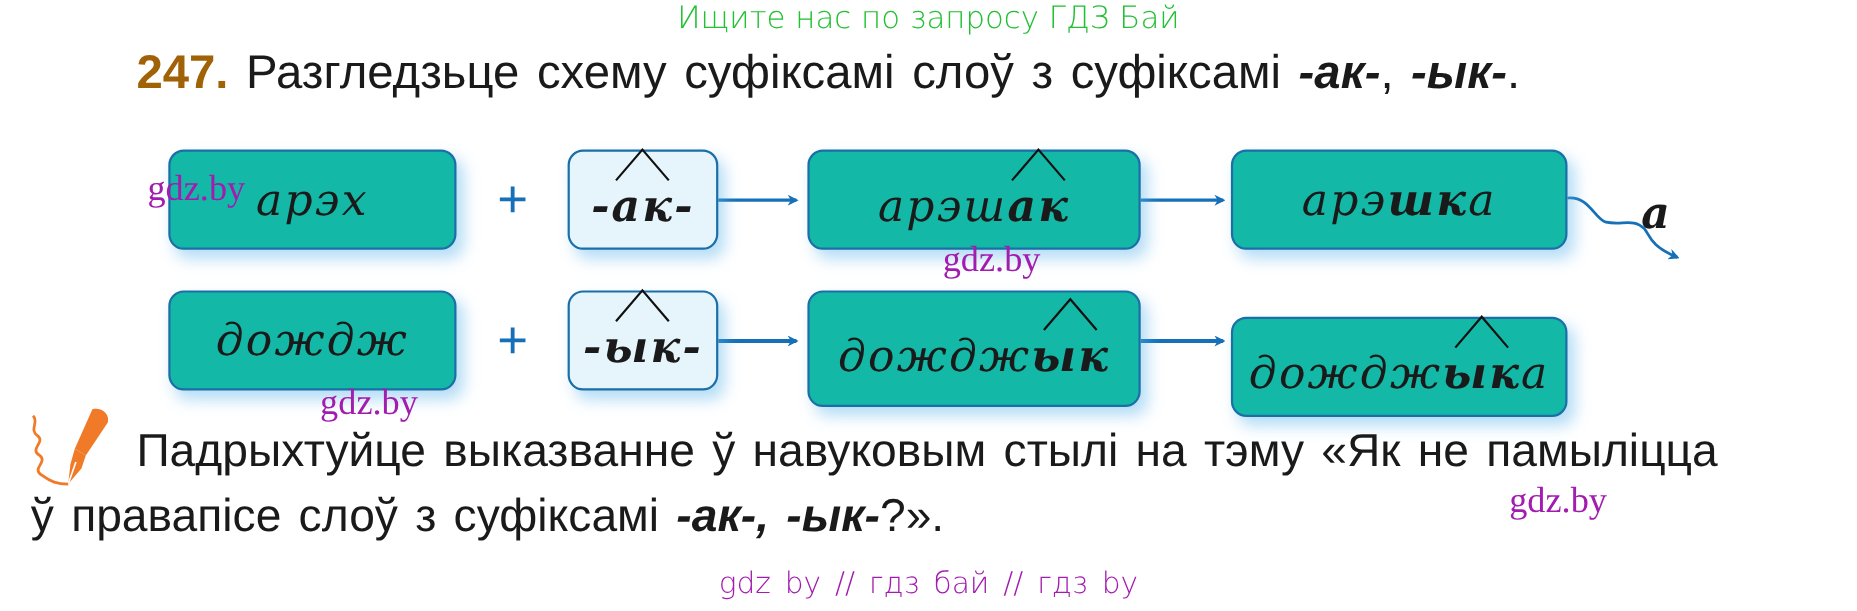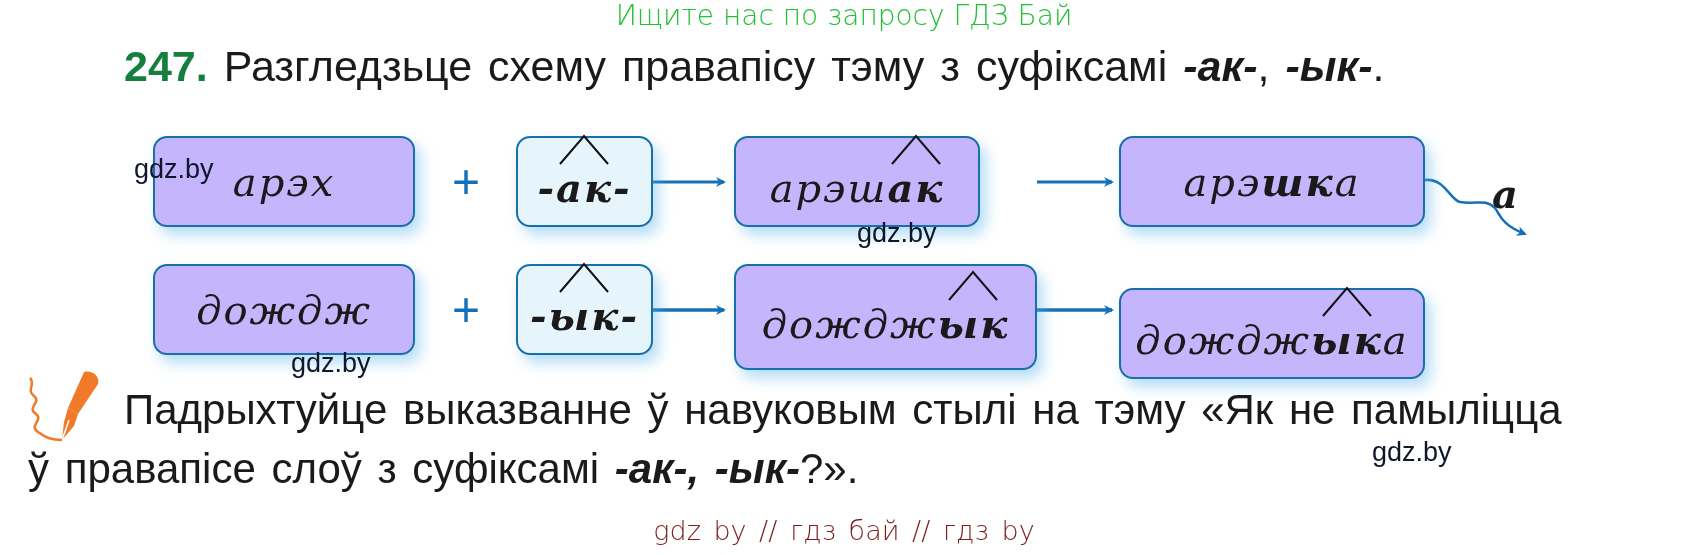--- a/index.html
+++ b/index.html
@@ -1,40 +1,40 @@
 <!DOCTYPE html>
 <html><head>
 <meta charset="utf-8">
 <style>
   html, body { margin:0; padding:0; background:#fff; }
   body { width:1688px; height:555px; position:relative; overflow:hidden; font-family:"Liberation Sans", sans-serif; color:#1a1a1a; }
   .abs { position:absolute; }
   .banner { left:0; width:1688px; top:0; text-align:center; color:#22c032; font-size:28px; line-height:32px; font-family:"DejaVu Sans", sans-serif; font-weight:300; }
   .title { left:124px; top:40px; font-size:43px; line-height:52px; white-space:nowrap; word-spacing:4px; }
-  .num { color:#15803d; font-weight:bold; }
+  .num { color:#a16207; font-weight:bold; }
   .bi { font-weight:bold; font-style:italic; }
-  .box { border:2.5px solid #1a6fa8; border-radius:14px; background:#c4b5fd; box-shadow:6px 8px 14px rgba(90,180,235,0.45); box-sizing:border-box; display:flex; align-items:center; justify-content:center; }
+  .box { border:2.5px solid #1a6fa8; border-radius:14px; background:#14b8a6; box-shadow:6px 8px 14px rgba(90,180,235,0.45); box-sizing:border-box; display:flex; align-items:center; justify-content:center; }
   .box.suf { background:#e6f4fc; }
   .word { font-family:"DejaVu Serif", serif; font-style:italic; font-size:40px; letter-spacing:2px; color:#1a1a1a; position:relative; white-space:nowrap; }
   .word b { font-weight:bold; position:relative; }
   .hat { position:absolute; left:50%; transform:translateX(-50%); top:-30px; width:52px; height:32px; }
   .ul { text-decoration-thickness:3px; text-underline-offset:12px; }
   .plus { color:#1570b8; font-size:48px; line-height:48px; font-weight:300; }
-  .wm { color:#0f172a; font-size:27px; font-family:Liberation Sans, sans-serif; font-weight:300; }
+  .wm { color:#a21caf; font-size:33px; font-family:Liberation Serif, serif; font-weight:300; }
   .task { font-size:42px; line-height:56px; white-space:nowrap; word-spacing:4px; }
-  .footer { left:0; width:1688px; top:515px; text-align:center; color:#7f1d1d; font-size:27px; font-family:"DejaVu Sans", sans-serif; font-weight:300; word-spacing:4px; }
+  .footer { left:0; width:1688px; top:515px; text-align:center; color:#a21caf; font-size:27px; font-family:"DejaVu Sans", sans-serif; font-weight:300; word-spacing:4px; }
 </style>
 </head>
 <body>
 
 <div class="abs banner">Ищите нас по запросу ГДЗ Бай</div>
 
 <div class="abs title">
   <span class="num">247.</span>
-  <span>Разгледзьце схему правапісу тэму з суфіксамі </span><span class="bi">-ак-</span><span>, </span><span class="bi">-ык-</span><span>.</span>
+  <span>Разгледзьце схему суфіксамі слоў з суфіксамі </span><span class="bi">-ак-</span><span>, </span><span class="bi">-ык-</span><span>.</span>
 </div>
 
 <svg class="abs" style="left:0;top:0;" width="1688" height="555">
   <defs>
     <marker id="ah" markerWidth="10" markerHeight="10" refX="8" refY="5" orient="auto" markerUnits="userSpaceOnUse">
       <path d="M0,0 L10,5 L0,10 L3,5 Z" fill="#1570b8"></path>
     </marker>
   </defs>
 
   <line x1="653" y1="182" x2="724" y2="182" stroke="#1570b8" stroke-width="3" marker-end="url(#ah)"></line>
@@ -50,21 +50,21 @@
 </div>
 <div class="abs plus" style="left:452px;top:158px;">+</div>
 <div class="abs box suf" style="left:516px;top:136px;width:137px;height:91px;">
   <span class="word" style="font-weight:bold;top:6px;">
     <svg class="hat" viewBox="0 0 52 32">
         <path d="M2,30 L26,2 L50,30" fill="none" stroke="#111" stroke-width="2"></path>
       </svg>
     <span>-ак-</span>
   </span>
 </div>
-<div class="abs box" style="left:734px;top:136px;width:246px;height:91px;">
+<div class="abs box" style="left:734px;top:136px;width:303px;height:91px;">
   <span class="word" style="top:6px;"><span>арэш</span><b><svg class="hat" viewBox="0 0 52 32">
           <path d="M2,30 L26,2 L50,30" fill="none" stroke="#111" stroke-width="2"></path>
         </svg><span>ак</span></b></span>
 </div>
 <div class="abs box" style="left:1119px;top:136px;width:306px;height:91px;">
   <span class="word"><span>арэ</span><b class="ul">шк</b><span>а</span></span>
 </div>
 <div class="abs word" style="left:1492px;top:170px;font-weight:bold;">а</div>
 
 <div class="abs box" style="left:153px;top:264px;width:262px;height:91px;">

